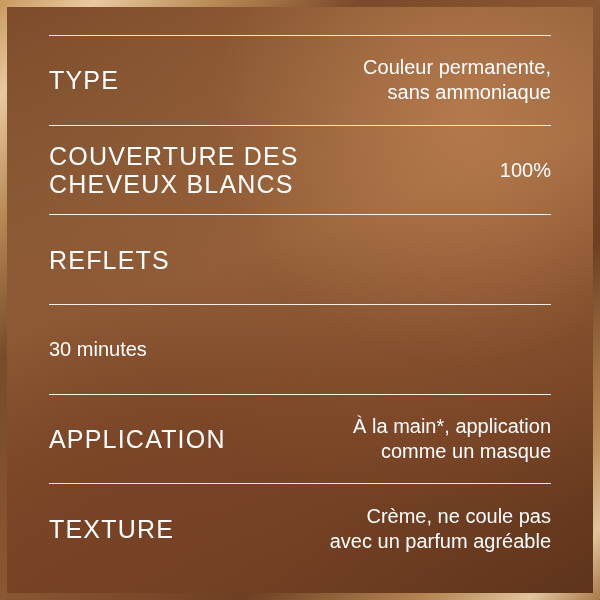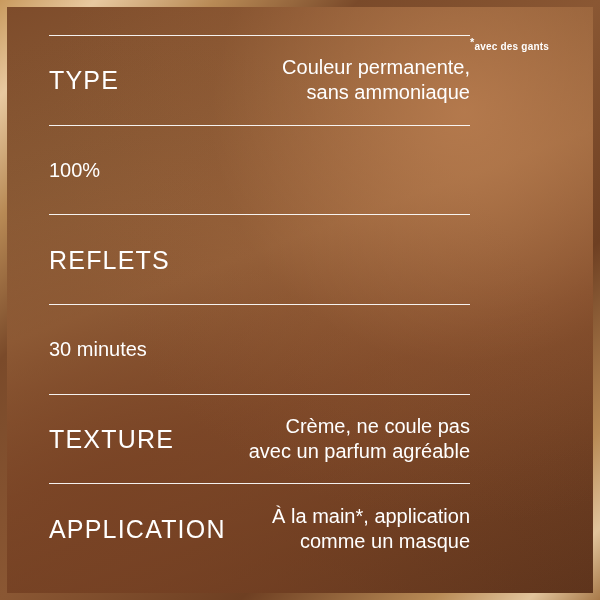--- a/index.html
+++ b/index.html
@@ -114,43 +114,42 @@
 
     <div class="spec-table">
 
       <div class="spec-row">
         <div class="spec-label">TYPE</div>
         <div class="spec-value">Couleur permanente,
 sans ammoniaque</div>
       </div>
 
       <div class="spec-row">
+        <div class="spec-label">COUVERTURE DES
+CHEVEUX BLANCS</div>
         <div class="spec-value">100%</div>
       </div>
 
       <div class="spec-row">
         <div class="spec-label">REFLETS</div>
       </div>
 
       <div class="spec-row">
         <div class="spec-value">30 minutes</div>
       </div>
 
       <div class="spec-row">
+        <div class="spec-label">APPLICATION</div>
+        <div class="spec-value">À la main*, application
+comme un masque</div>
+      </div>
+
+      <div class="spec-row">
         <div class="spec-label">TEXTURE</div>
         <div class="spec-value">Crème, ne coule pas
 avec un parfum agréable</div>
       </div>
 
-      <div class="spec-row">
-        <div class="spec-label">APPLICATION</div>
-        <div class="spec-value">À la main*, application
-comme un masque</div>
-      </div>
-
     </div>
 
-    <div class="footnote-wrap">
-      <div class="footnote"><span class="asterisk">*</span><span>avec des gants</span></div>
-    </div>
 
   </div>
 </div>
 
 </body></html>

